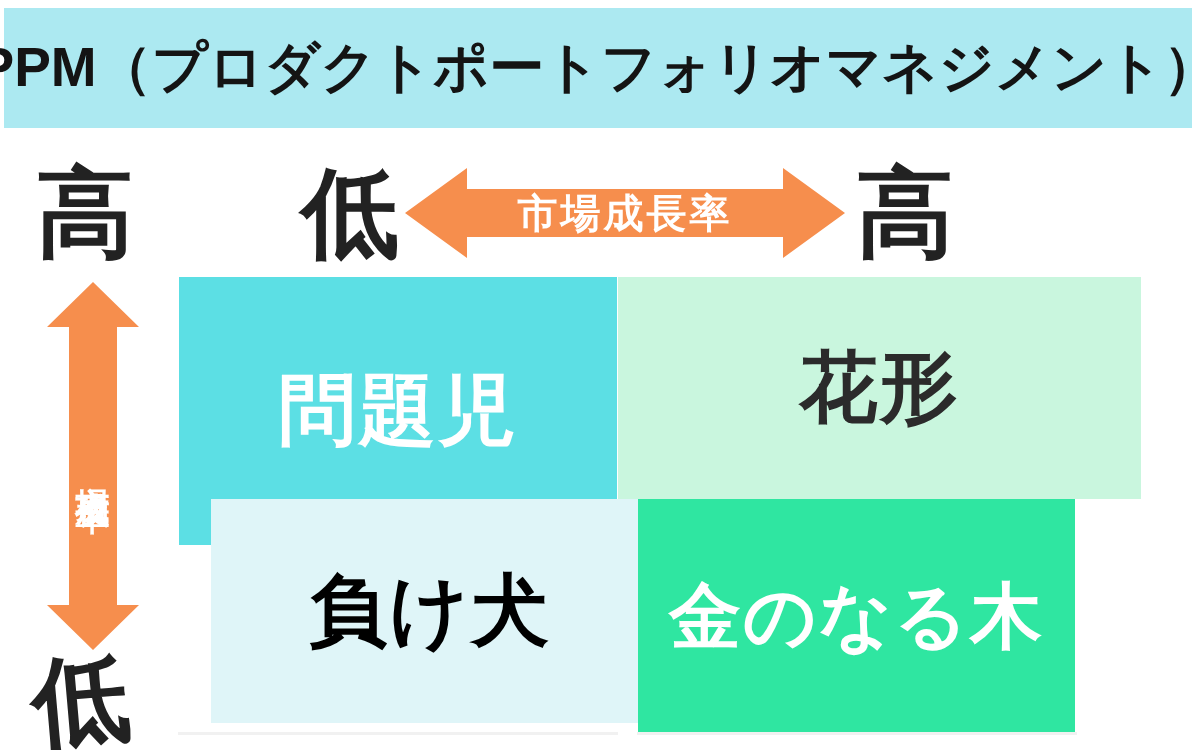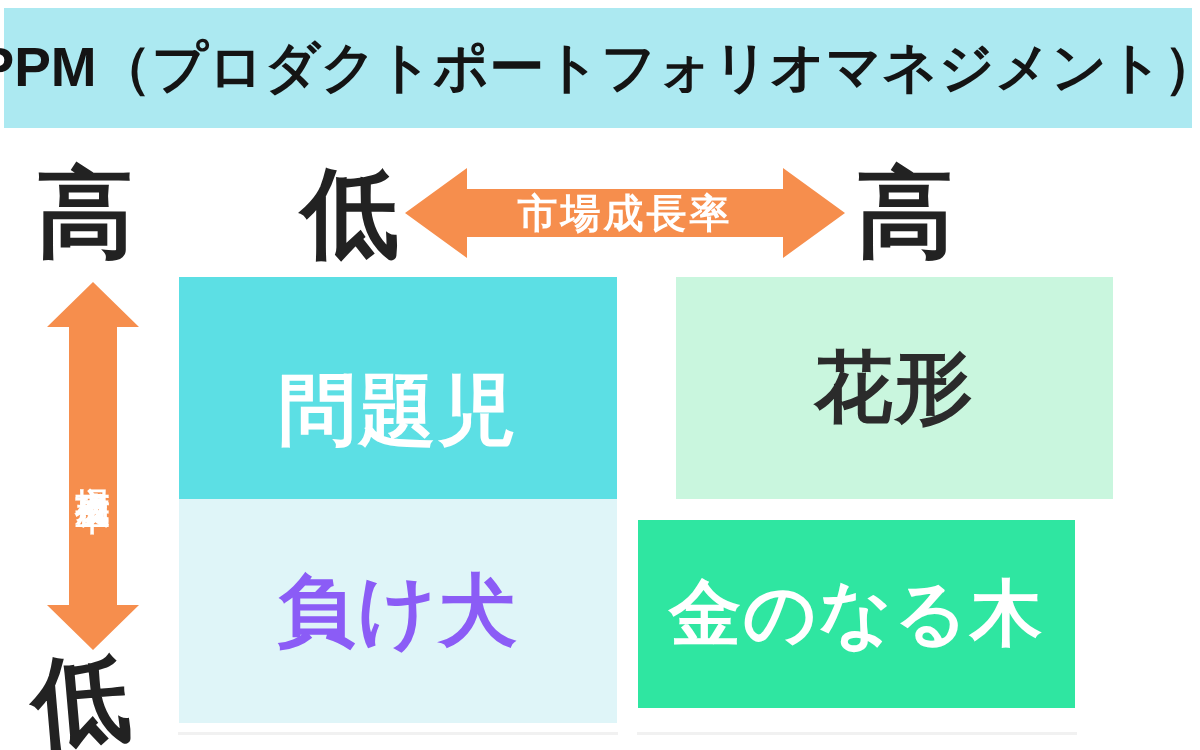--- a/index.html
+++ b/index.html
@@ -81,23 +81,23 @@
 
   
   .quadrant {
     position: absolute;
     display: flex; align-items: center; justify-content: center;
     font-weight: 900;
     letter-spacing: 2px;
     white-space: nowrap;
   }
   .q-top-left     { left: 179px; top: 277px; width: 438px; height: 268px; font-size: 78px; }
-  .q-top-right    { left: 676px; top: 277px; width: 437px; height: 222px; font-size: 78px; }
+  .q-top-right    { left: 618px; top: 277px; width: 523px; height: 222px; font-size: 78px; }
   .q-bottom-left  { left: 179px; top: 499px; width: 438px; height: 224px; font-size: 78px; }
-  .q-bottom-right { left: 638px; top: 520px; width: 437px; height: 188px; font-size: 72px; justify-content: center; }
+  .q-bottom-right { left: 638px; top: 499px; width: 437px; height: 236px; font-size: 72px; justify-content: center; }
 
   
   .shadow-strip {
     position: absolute;
     top: 732px; height: 3px;
     background: #F1F1F1;
   }
   .shadow-left  { left: 178px; width: 440px; }
   .shadow-right { left: 637px; width: 440px; }
 </style>
@@ -128,21 +128,21 @@
     </svg>
     <span class="v-arrow-text">市場成長率</span>
   </div>
 
   <div class="quadrant q-top-left" style="background: rgb(92, 223, 228); color: rgb(255, 255, 255);">
     <span>問題児</span>
   </div>
   <div class="quadrant q-top-right" style="background: rgb(201, 246, 222); color: rgb(43, 43, 43);">
     <span>花形</span>
   </div>
-  <div class="quadrant q-bottom-left" style="background: rgb(223, 245, 248); color: #8b5cf6;">
+  <div class="quadrant q-bottom-left" style="background: rgb(223, 245, 248); color: #000000; margin-left: 32px;">
     <span>負け犬</span>
   </div>
   <div class="quadrant q-bottom-right" style="background: rgb(47, 230, 161); color: rgb(255, 255, 255);">
     <span>金のなる木</span>
   </div>
 
   <div class="shadow-strip shadow-left"></div>
   <div class="shadow-strip shadow-right"></div>
 
 </div>

